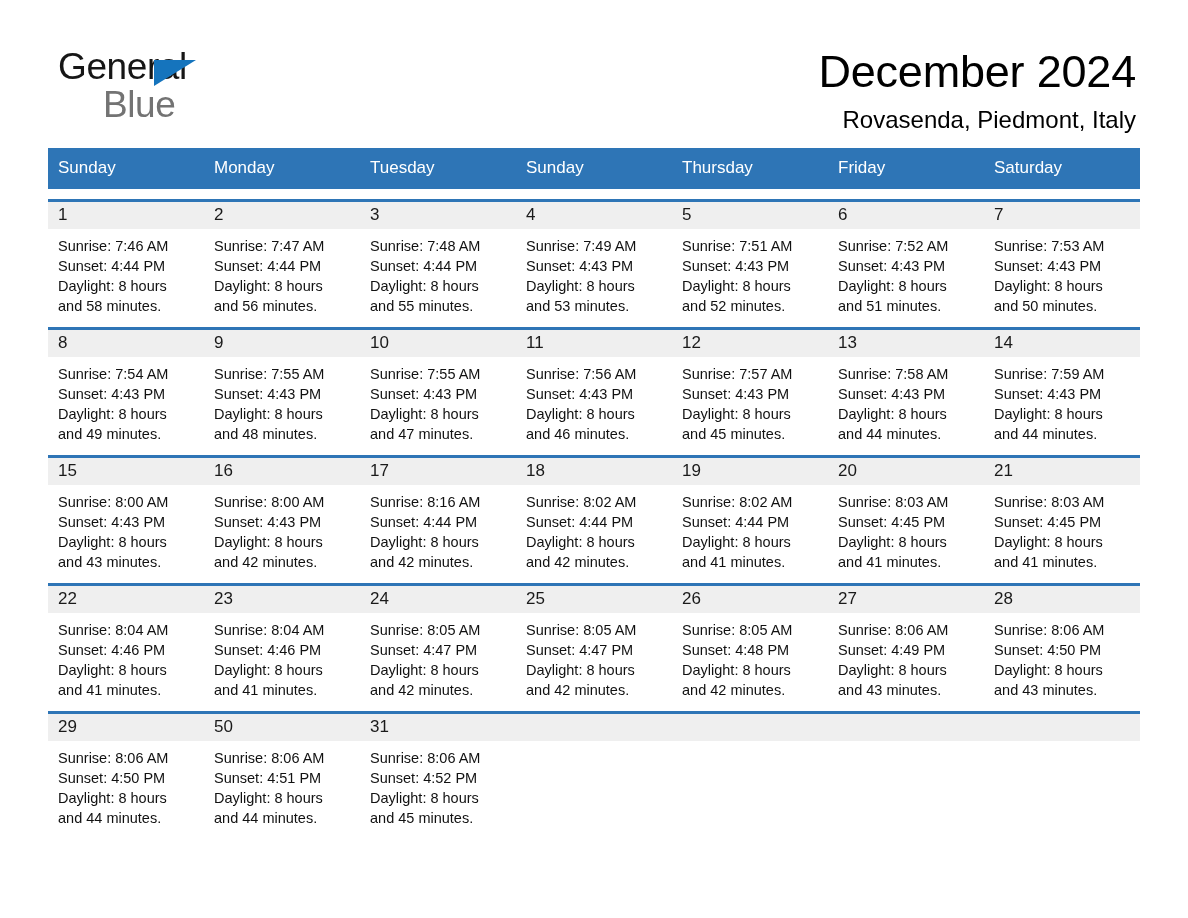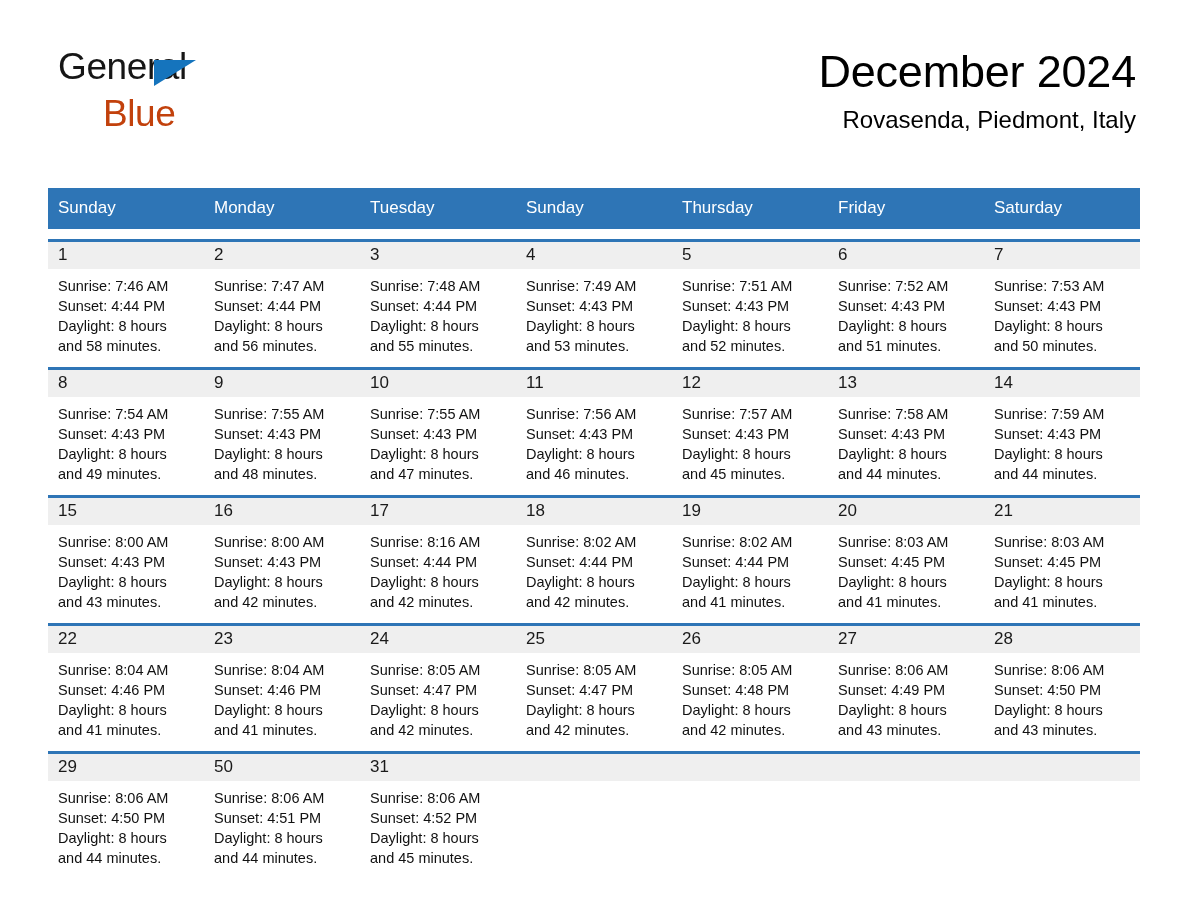--- a/index.html
+++ b/index.html
@@ -52,24 +52,24 @@
     left: 96px;
     top: 14px;
     width: 0;
     height: 0;
     border-left: 42px solid #1574bd;
     border-bottom: 26px solid transparent;
   }
   .brand-blue {
     position: absolute;
     left: 45px;
-    top: 49px;
+    top: 40px;
     font-size: 37px;
     letter-spacing: -0.4px;
-    color: #c2410c;
+    color: #737373;
     line-height: 1;
   }
 
   .titles {
     text-align: right;
     flex: 1 1 auto;
     padding-top: 2px;
   }
   .month-title {
     font-size: 45px;
@@ -88,21 +88,20 @@
 
   
   .calendar {
     margin: 0 48px 0 48px;
     width: 1092px;
   }
   .weekdays {
     display: grid;
     grid-template-columns: repeat(7, 1fr);
     background: #2e75b6;
-    margin-top: 40px;
   }
   .weekday {
     color: #ffffff;
     font-size: 17px;
     padding: 10px 0 11px 10px;
     box-sizing: border-box;
     line-height: 1.15;
   }
 
   .week {

